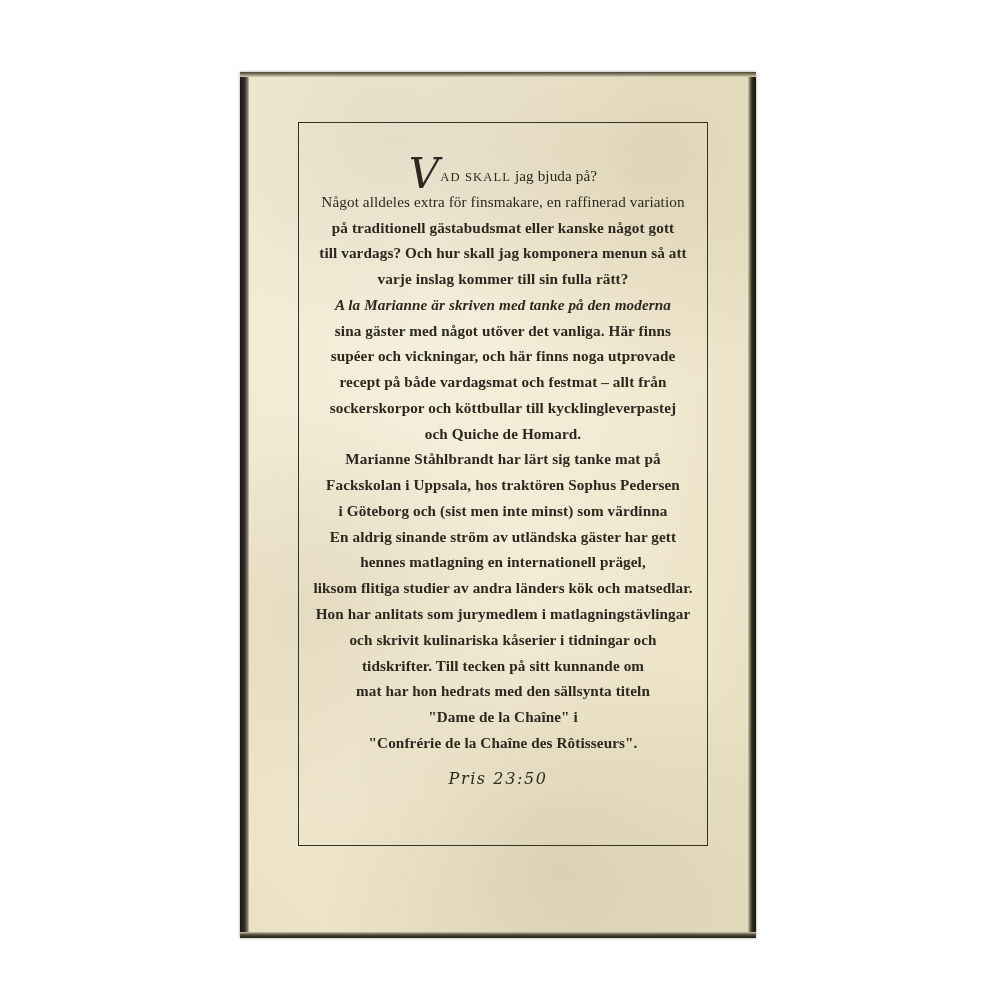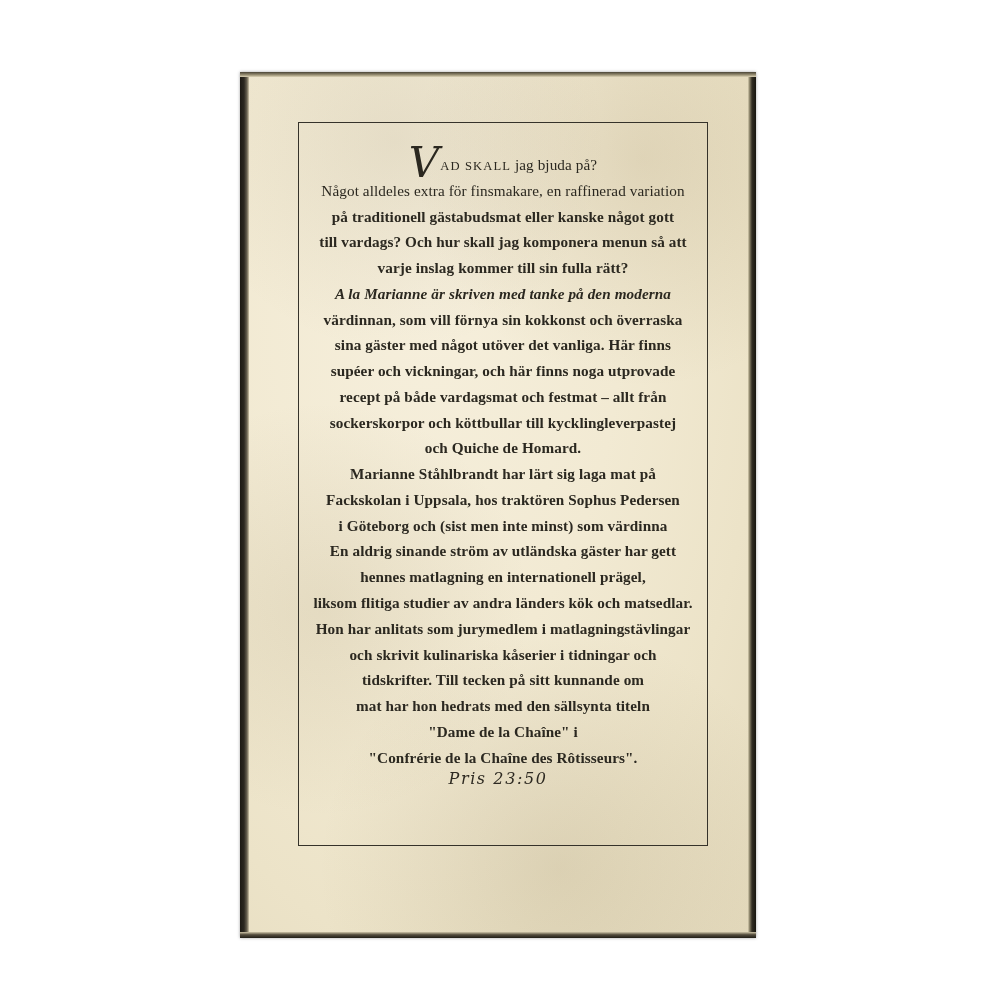--- a/index.html
+++ b/index.html
@@ -75,21 +75,21 @@
     left: 58px;
     top: 50px;
     right: 48px;
     bottom: 92px;
     border: 1px solid #35322a;
   }
 
   .text-block {
     position: absolute;
     left: 70px;
-    top: 78px;
+    top: 89px;
     right: 60px;
     text-align: center;
     color: #2b2820;
     font-size: 15.2px;
     line-height: 1.63;
     letter-spacing: 0.1px;
   }
 
   .drop-line {
     position: relative;
@@ -151,27 +151,26 @@
     <div class="text-block">
       <div class="drop-line">
         <span class="drop-cap">V</span><span class="smallcaps">AD SKALL</span> <span>jag bjuda på?</span>
       </div>
 
       <p class="para">Något alldeles extra för finsmakare, en raffinerad variation</p>
       <p class="para">på traditionell gästabudsmat eller kanske något gott</p>
       <p class="para">till vardags? Och hur skall jag komponera menun så att</p>
       <p class="para">varje inslag kommer till sin fulla rätt?</p>
       <p class="para ital">A la Marianne är skriven med tanke på den moderna</p>
-      <p class="para">värdinnan, som vill förnya sin kokkonst och överraska</p>
       <p class="para">sina gäster med något utöver det vanliga. Här finns</p>
       <p class="para">supéer och vickningar, och här finns noga utprovade</p>
       <p class="para">recept på både vardagsmat och festmat – allt från</p>
       <p class="para">sockerskorpor och köttbullar till kycklingleverpastej</p>
       <p class="para">och Quiche de Homard.</p>
-      <p class="para">Marianne Ståhlbrandt har lärt sig laga mat på</p>
+      <p class="para">Marianne Ståhlbrandt har lärt sig tanke mat på</p>
       <p class="para">Fackskolan i Uppsala, hos traktören Sophus Pedersen</p>
       <p class="para">i Göteborg och (sist men inte minst) som värdinna</p>
       <p class="para">En aldrig sinande ström av utländska gäster har gett</p>
       <p class="para">hennes matlagning en internationell prägel,</p>
       <p class="para">liksom flitiga studier av andra länders kök och matsedlar.</p>
       <p class="para">Hon har anlitats som jurymedlem i matlagningstävlingar</p>
       <p class="para">och skrivit kulinariska kåserier i tidningar och</p>
       <p class="para">tidskrifter. Till tecken på sitt kunnande om</p>
       <p class="para">mat har hon hedrats med den sällsynta titeln</p>
       <p class="para">"Dame de la Chaîne" i</p>

